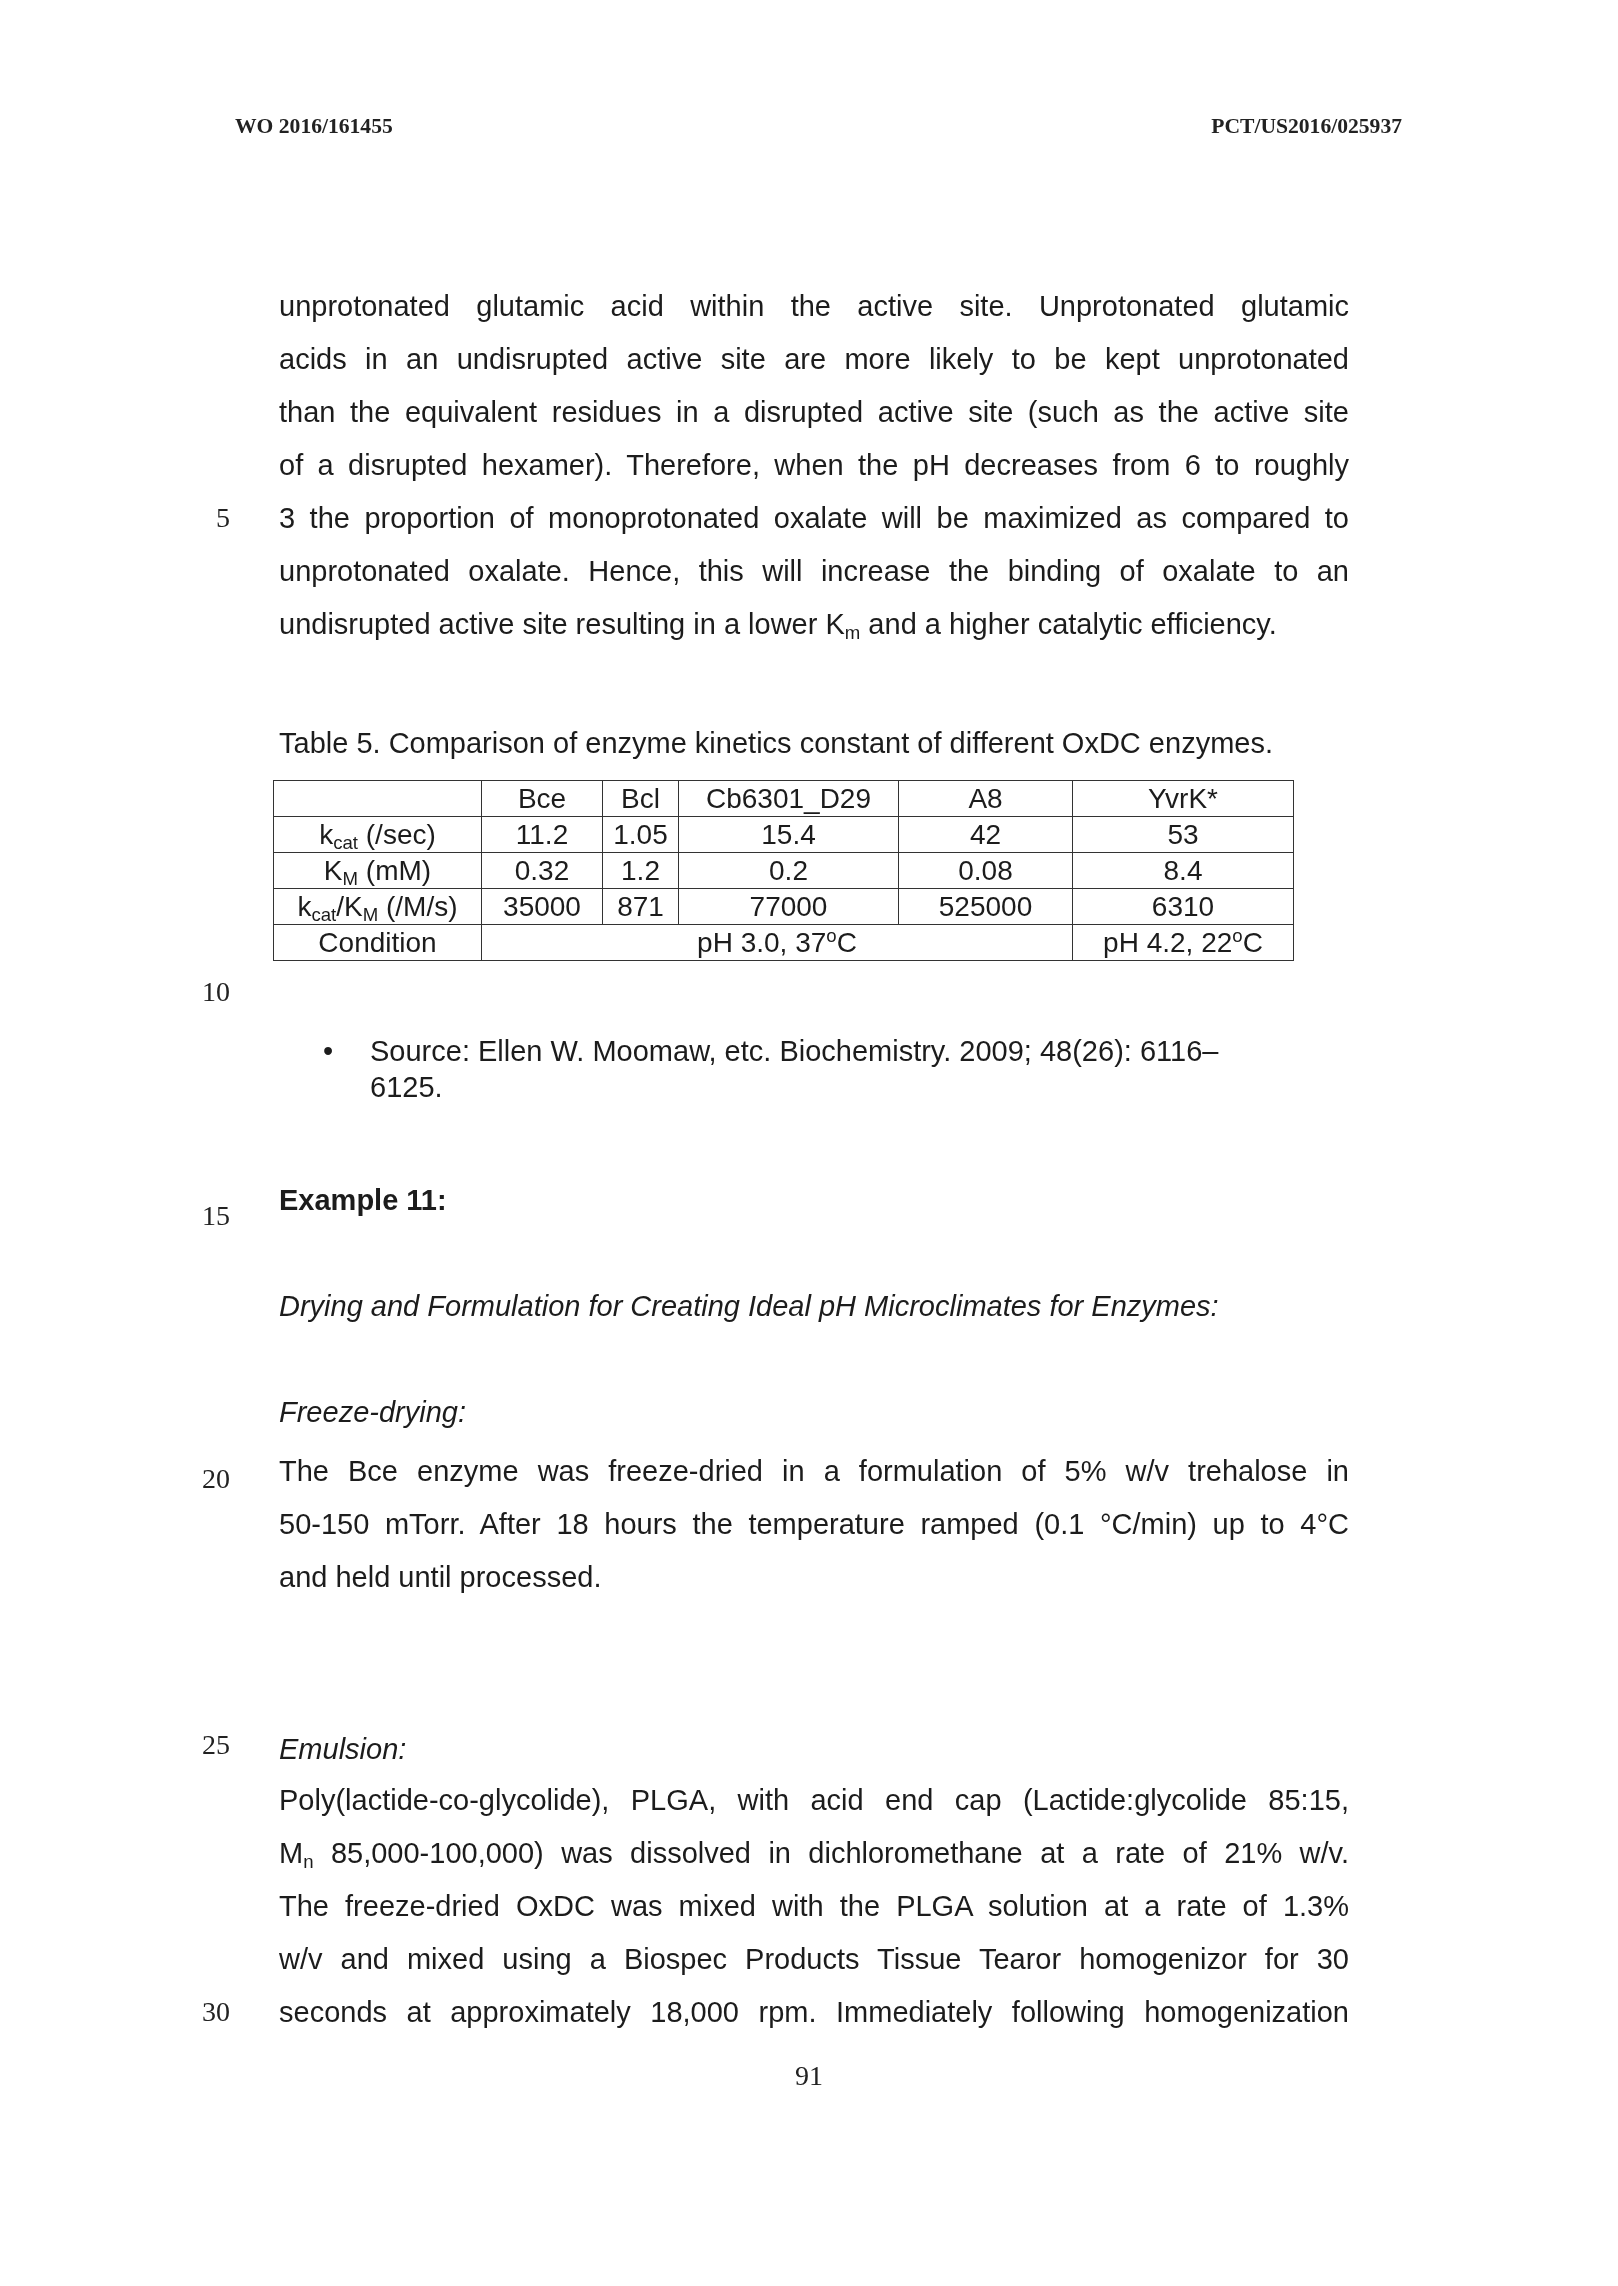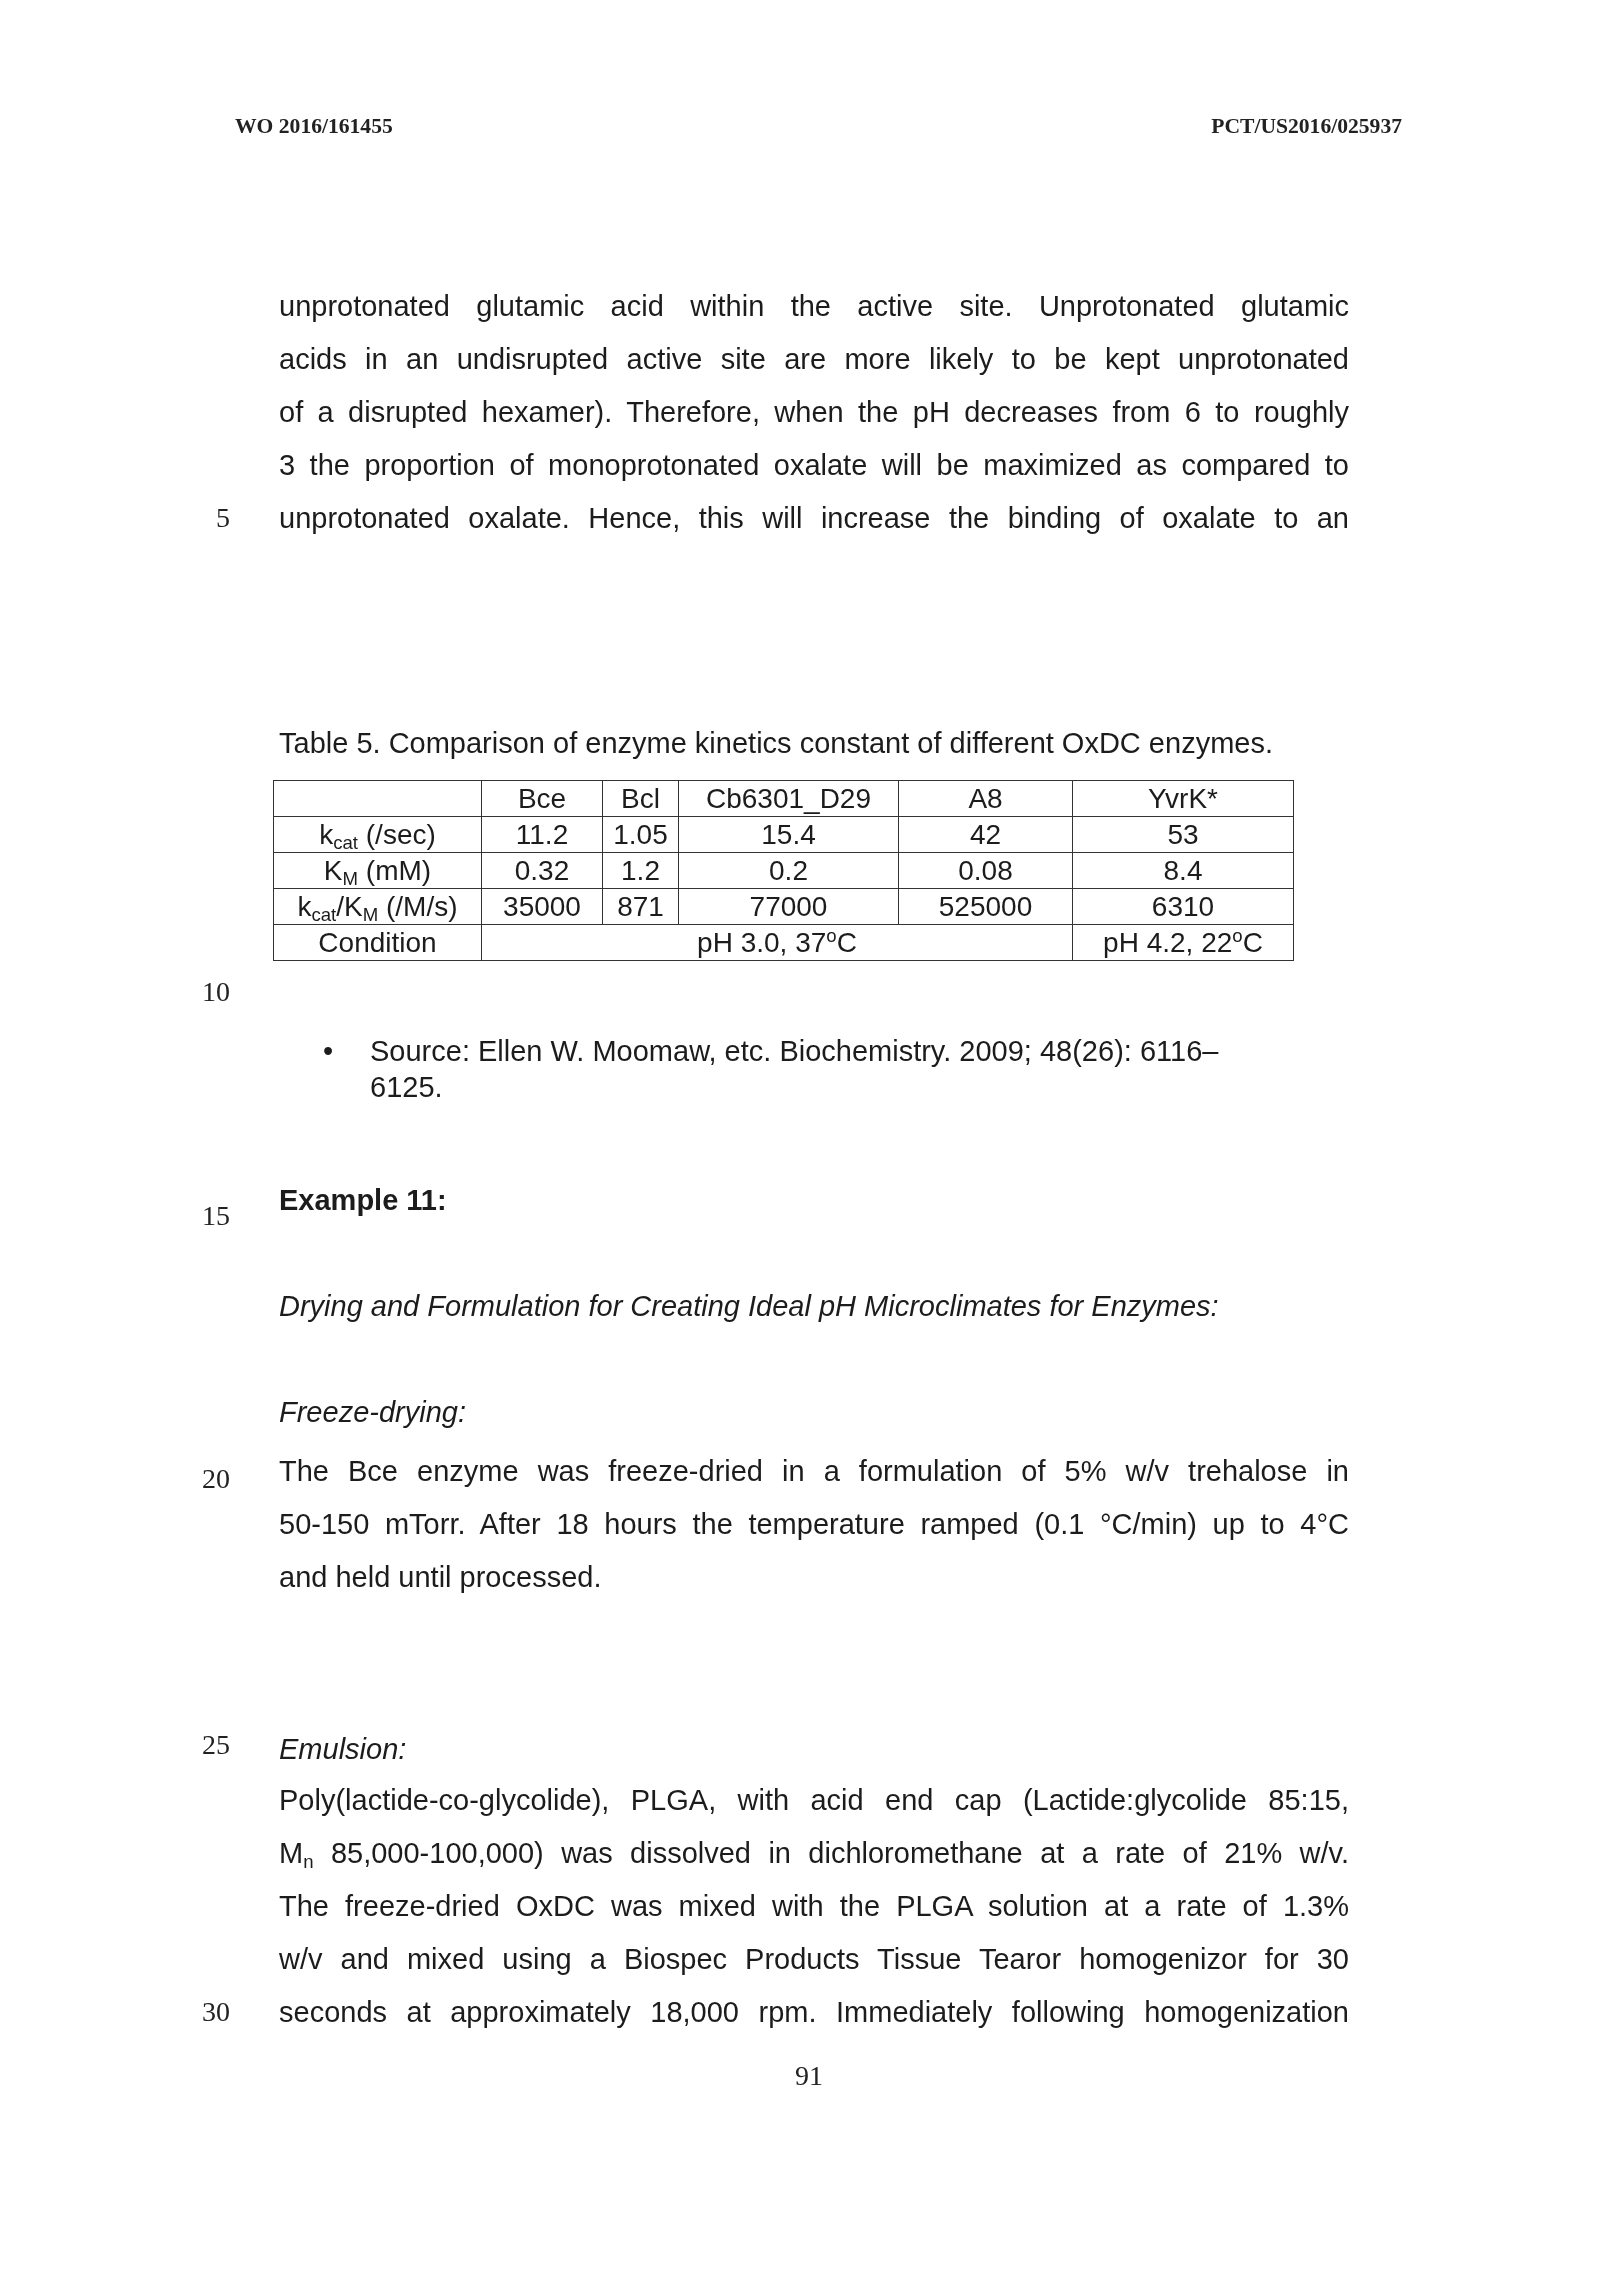--- a/index.html
+++ b/index.html
@@ -26,23 +26,25 @@
 </style>
 </head>
 <body>
 
 <div class="hdr left">WO 2016/161455</div>
 <div class="hdr right">PCT/US2016/025937</div>
 
 <div class="body-text" style="top:280px;">
   <span class="jline">unprotonated glutamic acid within the active site.  Unprotonated glutamic</span>
   <span class="jline">acids in an undisrupted active site are more likely to be kept unprotonated</span>
+  <span class="jline">than the equivalent residues in a disrupted active site (such as the active site</span>
   <span class="jline">of a disrupted hexamer). Therefore, when the pH decreases from 6 to roughly</span>
   <span class="jline">3 the proportion of monoprotonated oxalate will be maximized as compared to</span>
   <span class="jline">unprotonated oxalate. Hence, this will increase the binding of oxalate to an</span>
+  <span class="jline last"><span>undisrupted active site resulting in a lower K</span><sub>m</sub><span> and a higher catalytic efficiency.</span></span>
 </div>
 
 <div class="caption">Table 5. Comparison of enzyme kinetics constant of different OxDC enzymes.</div>
 
 <table class="kin">
   <colgroup>
     <col style="width:208px">
       <col style="width:121px">
       <col style="width:76px">
       <col style="width:220px">

